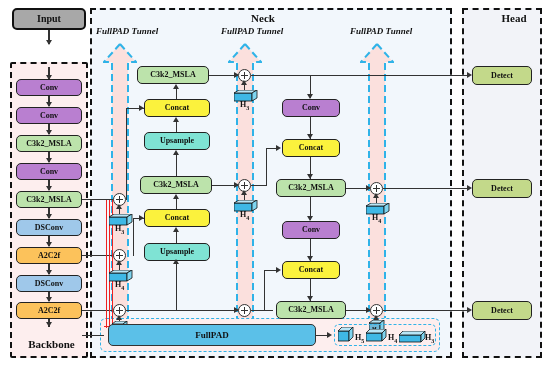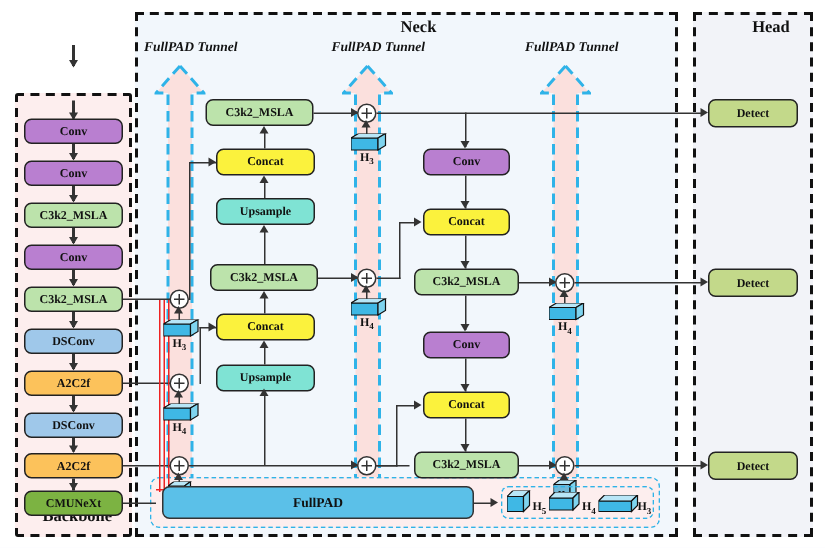--- a/index.html
+++ b/index.html
@@ -112,21 +112,21 @@
 
 <div id="canvas">
 
   <div class="neck-bg" style="left:90px; top:8px; width:362px; height:350px;"></div>
   <div class="head-bg" style="left:462px; top:8px; width:80px; height:350px;"></div>
 
   <div class="group-box" style="left:90px; top:8px; width:362px; height:350px;"></div>
   <div class="group-box" style="left:462px; top:8px; width:80px; height:350px;"></div>
   <div class="backbone-panel" style="left:10px; top:62px; width:78px; height:296px;"></div>
 
-  <div class="group-title" style="left:98px; top:12px; width:362px;">Neck</div>
+  <div class="group-title" style="left:82px; top:12px; width:362px;">Neck</div>
   <div class="group-title" style="left:474px; top:12px; width:80px;">Head</div>
   <div class="group-title" style="left:10px; top:338px; width:83px;">Backbone</div>
 
   <div class="arrow-shape" style="left:103px; top:42px; width:34px; height:286px;">
     <svg width="34" height="286" viewBox="0 0 34 286">
       <polygon points="17,2 33,20 25,20 25,286 9,286 9,20 1,20" fill="#fbe0dd" stroke="none"></polygon>
       <polyline points="17,2 33,20 25,20 25,286" fill="none" stroke="#2fb3e8" stroke-width="2" stroke-dasharray="7,4"></polyline>
       <polyline points="17,2 1,20 9,20 9,286" fill="none" stroke="#2fb3e8" stroke-width="2" stroke-dasharray="7,4"></polyline>
     </svg>
   </div>
@@ -145,20 +145,23 @@
     <svg width="34" height="286" viewBox="0 0 34 286">
       <polygon points="17,2 33,20 25,20 25,286 9,286 9,20 1,20" fill="#fbe0dd" stroke="none"></polygon>
       <polyline points="17,2 33,20 25,20 25,286" fill="none" stroke="#2fb3e8" stroke-width="2" stroke-dasharray="7,4"></polyline>
       <polyline points="17,2 1,20 9,20 9,286" fill="none" stroke="#2fb3e8" stroke-width="2" stroke-dasharray="7,4"></polyline>
     </svg>
   </div>
   <div class="tunnel-label" style="left:350px; top:26px;">FullPAD Tunnel</div>
 
   <div class="hyperace-panel" style="left:100px; top:318px; width:340px; height:34px;"></div>
 
+  <div class="node" style="left:12px; top:8px; width:74px; height:22px; background:#a8a8a8; border:2px solid #111; font-size:10px;">
+    <span>Input</span>
+  </div>
   <div class="vline" style="left:48.3px; top:30px; height:14px;"></div>
   <div class="arrowhead ah-down" style="left:45.5px; top:40px;"></div>
 
   <div class="vline" style="left:48.3px; top:67px; height:12px;"></div>
   <div class="arrowhead ah-down" style="left:45.5px; top:75px;"></div>
 
   <div class="node" style="left:16px; top:79px; width:66px; height:17px; background:#b97fd0; font-size:8px;">
     <span>Conv</span>
   </div>
   <div class="vline" style="left:48.3px; top:96px; height:10px;"></div>
@@ -205,23 +208,20 @@
   </div>
   <div class="vline" style="left:48.3px; top:292px; height:9px;"></div>
   <div class="arrowhead ah-down" style="left:45.5px; top:297px;"></div>
 
   <div class="node" style="left:16px; top:302px; width:66px; height:17px; background:#fcc25b; font-size:8px;">
     <span>A2C2f</span>
   </div>
   <div class="vline" style="left:48.3px; top:319px; height:8px;"></div>
   <div class="arrowhead ah-down" style="left:45.5px; top:322px;"></div>
 
-  <div class="node" style="left:16px; top:327px; width:66px; height:17px; background:#7cb342; font-size:8px; color:#111;">
-    <span>CMUNeXt</span>
-  </div>
 
   <div class="hline" style="left:82px; top:199px; width:32px;"></div>
 
   <div class="hline" style="left:82px; top:255px; width:32px;"></div>
 
   <div class="hline" style="left:82px; top:310px; width:32px;"></div>
 
   <div class="hline" style="left:82px; top:335px; width:22px;"></div>
 
   <div class="redline" style="left:106px; top:200px; height:128px;"></div>

